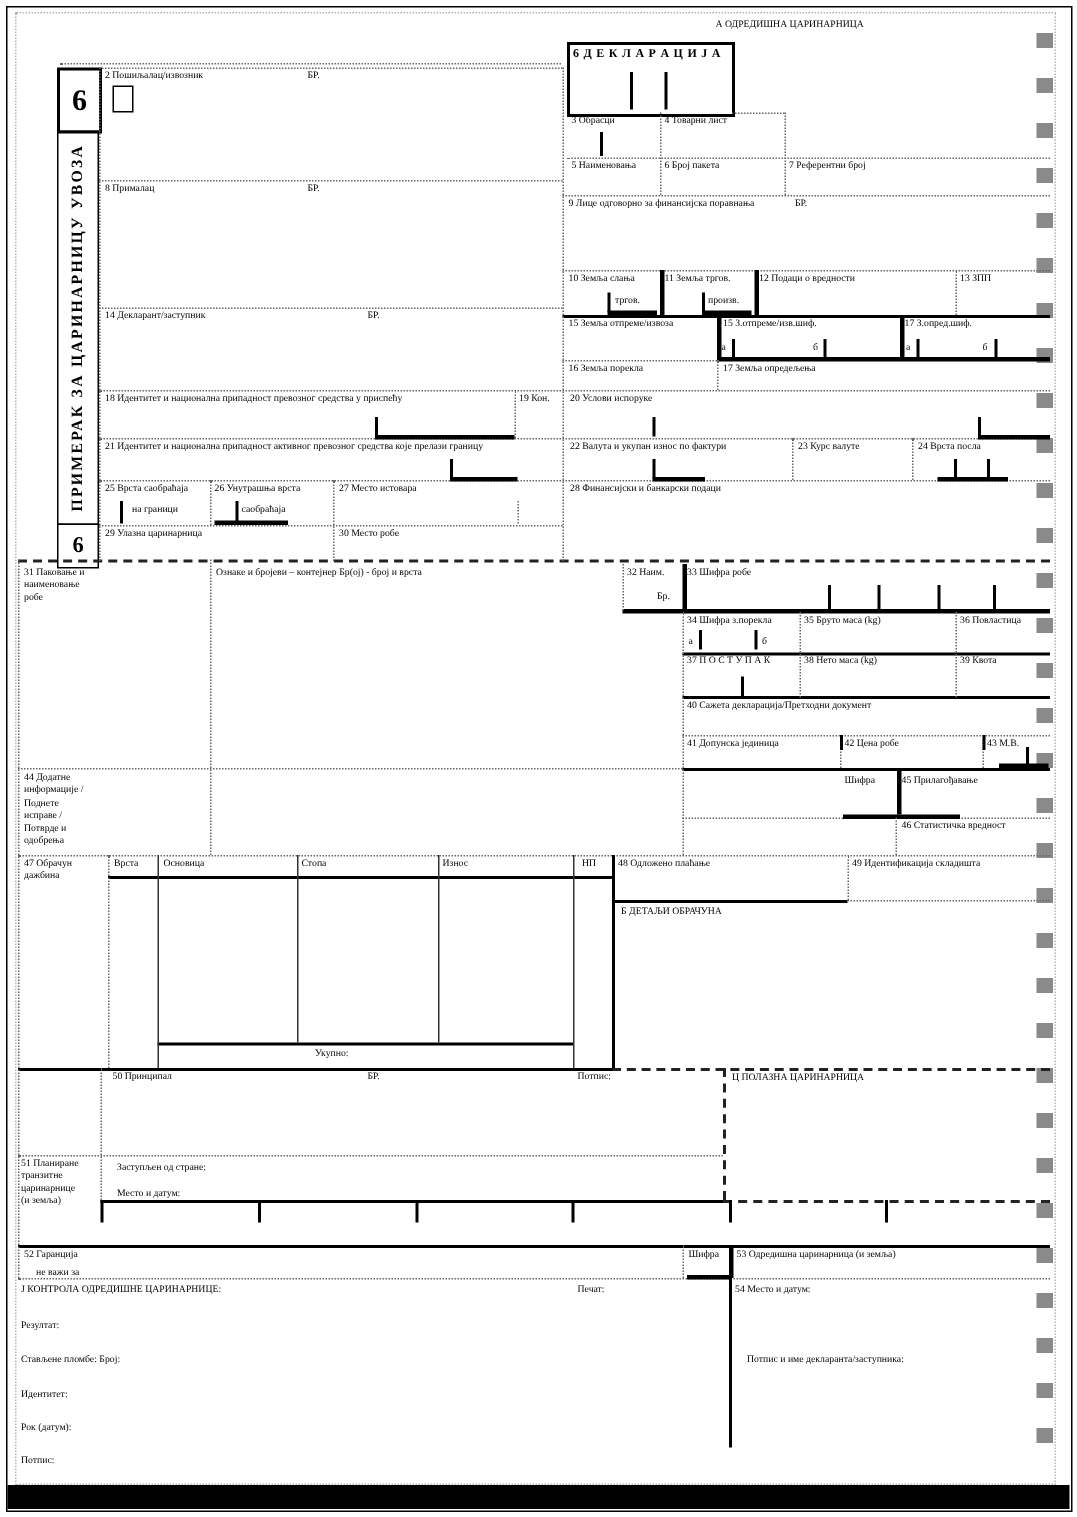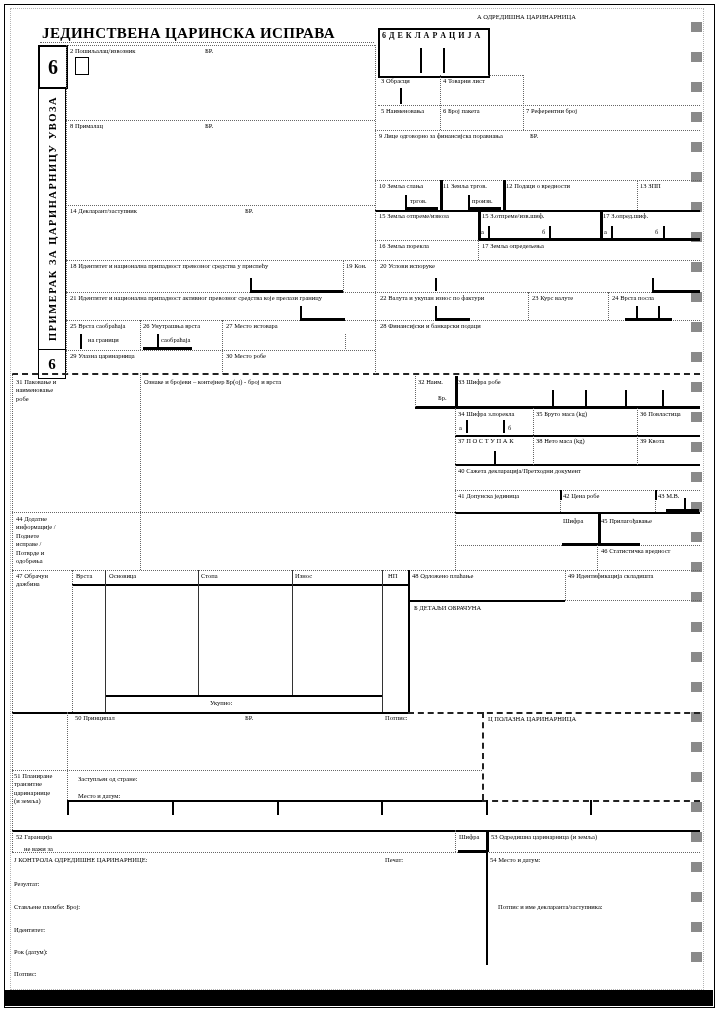--- a/index.html
+++ b/index.html
@@ -29,21 +29,20 @@
 </head>
 <body>
 
 <div id="canvas">
 
   <div class="thin" style="left:4px;top:4px;width:709px;height:1002px"></div>
   <div style="position:absolute;left:5px;top:990px;width:708px;height:16px;background:#000"></div>
   <div style="position:absolute;left:10px;top:8px;width:692px;height:980px;border:1px dotted #b5b5b5"></div>
   <div class="perf" style="left:691px;top:22px;width:11px;height:960px"></div>
 
-  <div class="lbl big" style="left:42px;top:24px">ЈЕДИНСТВЕНА ЦАРИНСКА ИСПРАВА</div>
   <div class="hl" style="left:40px;top:42px;width:334px"></div>
   <div class="lbl nw" style="left:477px;top:13px">А  ОДРЕДИШНА ЦАРИНАРНИЦА</div>
 
   <div class="frame six" style="left:38px;top:45px;width:26px;height:40px;font-size:20px">6</div>
   <div class="thin vert" style="left:38px;top:87px;width:26px;height:261px">ПРИМЕРАК ЗА ЦАРИНАРНИЦУ УВОЗА</div>
   <div class="thin six" style="left:38px;top:349px;width:26px;height:28px;font-size:15px">6</div>
 
   <div class="frame" style="left:378px;top:28px;width:108px;height:46px"></div>
   <div class="lbl bold8" style="left:382px;top:31px">6 Д Е К Л А Р А Ц И Ј А</div>
   <div class="tick" style="left:420px;top:48px;height:25px"></div>

